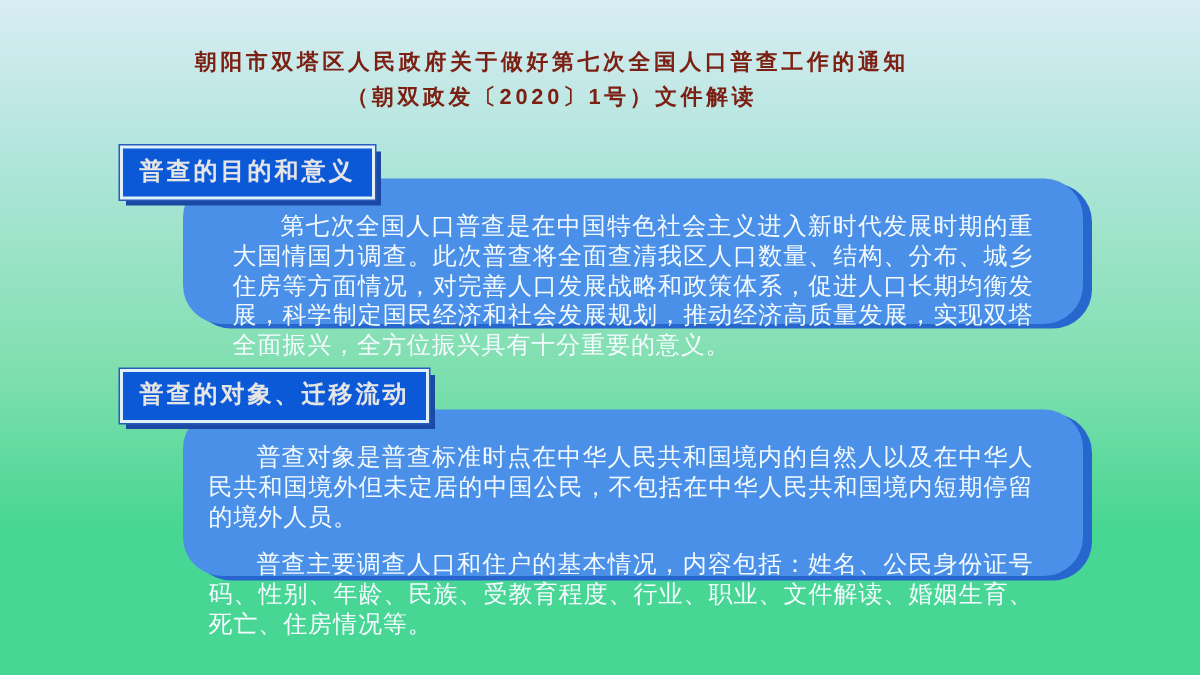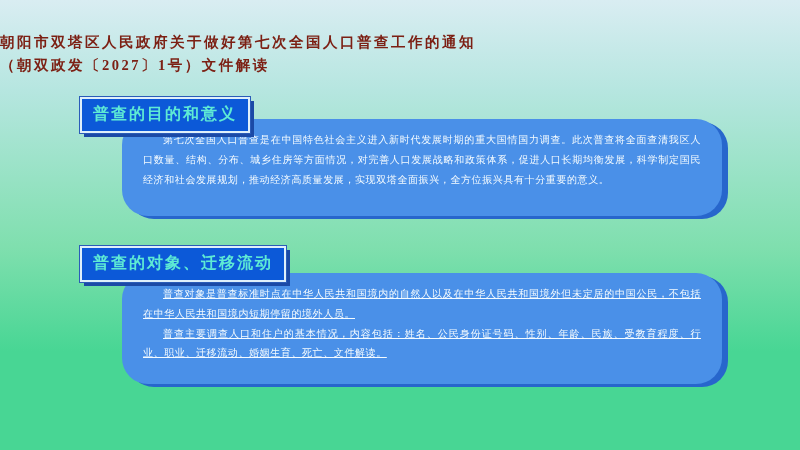--- a/index.html
+++ b/index.html
@@ -19,82 +19,81 @@
       #b6e6e0 20%,
       #7fdfae 55%,
       #48d694 78%,
       #48d694 100%);
   }
   .title-block {
     position: absolute;
     top: 31px;
     left: 0;
     width: 736px;
-    text-align: left;
+    text-align: center;
     color: #7c2014;
     font-weight: bold;
     font-size: 14.5px;
     letter-spacing: 2.5px;
     line-height: 1.6;
-    font-family: Liberation Serif, serif;
   }
   .panel {
     position: absolute;
     left: 122px;
     width: 600px;
     background: #4a90e8;
     border-radius: 26px;
     box-shadow: 6px 3px 0 #2766cc;
     box-sizing: border-box;
     color: #f4fbff;
     text-align: justify;
   }
   .panel-1 { top: 119px; height: 97px; padding: 11px 21px 0 21px; }
-  .panel-2 { top: 273px; height: 111px; padding: 11px 21px 0 21px; text-decoration: underline; }
+  .panel-2 { top: 273px; height: 111px; padding: 11px 21px 0 5px; }
   .panel p {
-    margin: 0;
+    margin: 12px;
     text-indent: 2em;
-    font-size: 10px;
+    font-size: 16px;
     line-height: 19.8px;
     letter-spacing: 0.6px;
   }
   .heading-badge {
     position: absolute;
     left: 80px;
     z-index: 5;
     display: inline-block;
     background: #0c59d8;
-    color: #5eead4;
+    color: #e5e5e5;
     font-weight: bold;
     font-size: 16px;
     letter-spacing: 2px;
     padding: 5px 11px 6px 11px;
     border: 2px solid #dff0fb;
     box-shadow: 0 0 0 1px #2b5cb8, 4px 4px 0 0 #1b4aa6;
     white-space: nowrap;
   }
   .heading-1 { top: 97px; }
   .heading-2 { top: 246px; }
 </style>
 </head>
 <body>
 
 <div class="slide">
 
   <div class="title-block">
     <div>朝阳市双塔区人民政府关于做好第七次全国人口普查工作的通知</div>
-    <div>（朝双政发〔2027〕1号）文件解读</div>
+    <div>（朝双政发〔2020〕1号）文件解读</div>
   </div>
 
   <div class="heading-badge heading-1">普查的目的和意义</div>
 
   <div class="panel panel-1">
     <p>第七次全国人口普查是在中国特色社会主义进入新时代发展时期的重大国情国力调查。此次普查将全面查清我区人口数量、结构、分布、城乡住房等方面情况，对完善人口发展战略和政策体系，促进人口长期均衡发展，科学制定国民经济和社会发展规划，推动经济高质量发展，实现双塔全面振兴，全方位振兴具有十分重要的意义。</p>
   </div>
 
   <div class="heading-badge heading-2">普查的对象、迁移流动</div>
 
   <div class="panel panel-2">
     <p>普查对象是普查标准时点在中华人民共和国境内的自然人以及在中华人民共和国境外但未定居的中国公民，不包括在中华人民共和国境内短期停留的境外人员。</p>
-    <p>普查主要调查人口和住户的基本情况，内容包括：姓名、公民身份证号码、性别、年龄、民族、受教育程度、行业、职业、迁移流动、婚姻生育、死亡、文件解读。</p>
+    <p>普查主要调查人口和住户的基本情况，内容包括：姓名、公民身份证号码、性别、年龄、民族、受教育程度、行业、职业、文件解读、婚姻生育、死亡、住房情况等。</p>
   </div>
 
 </div>
 
 </body></html>

